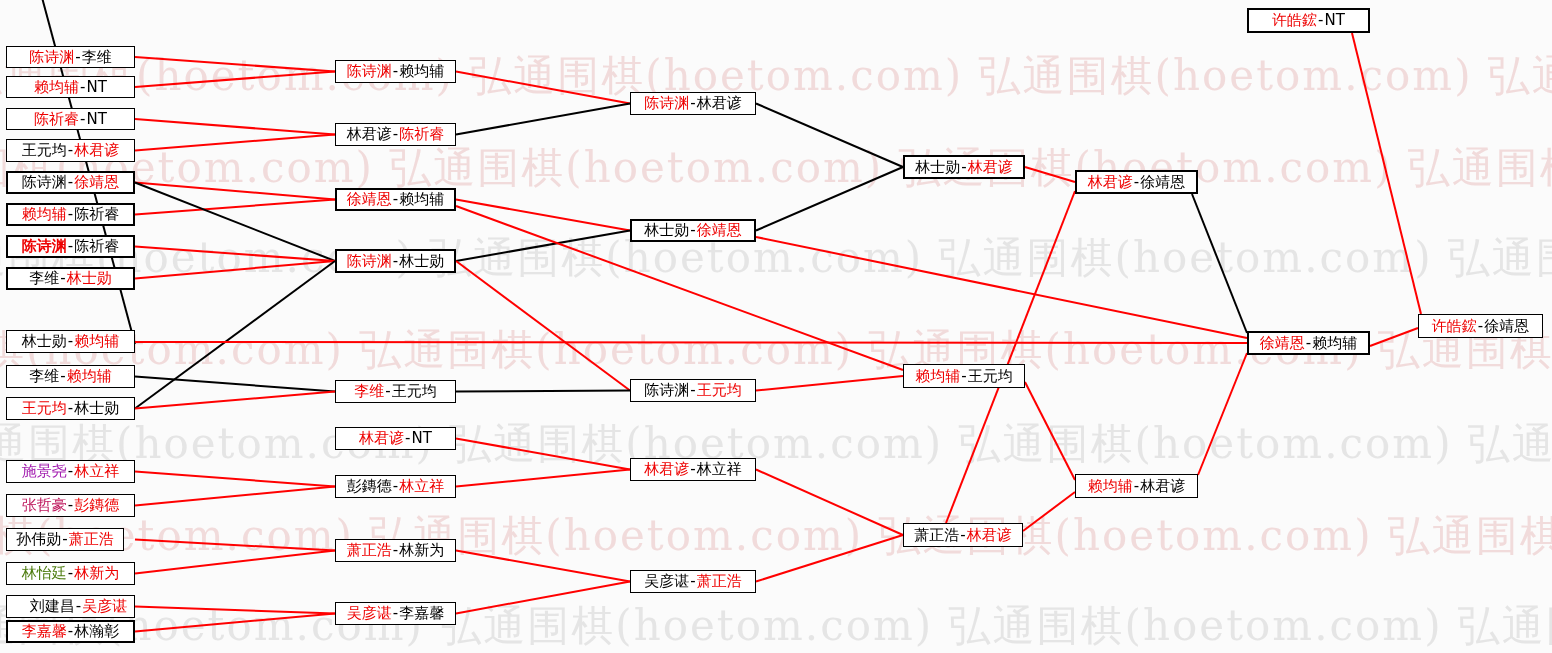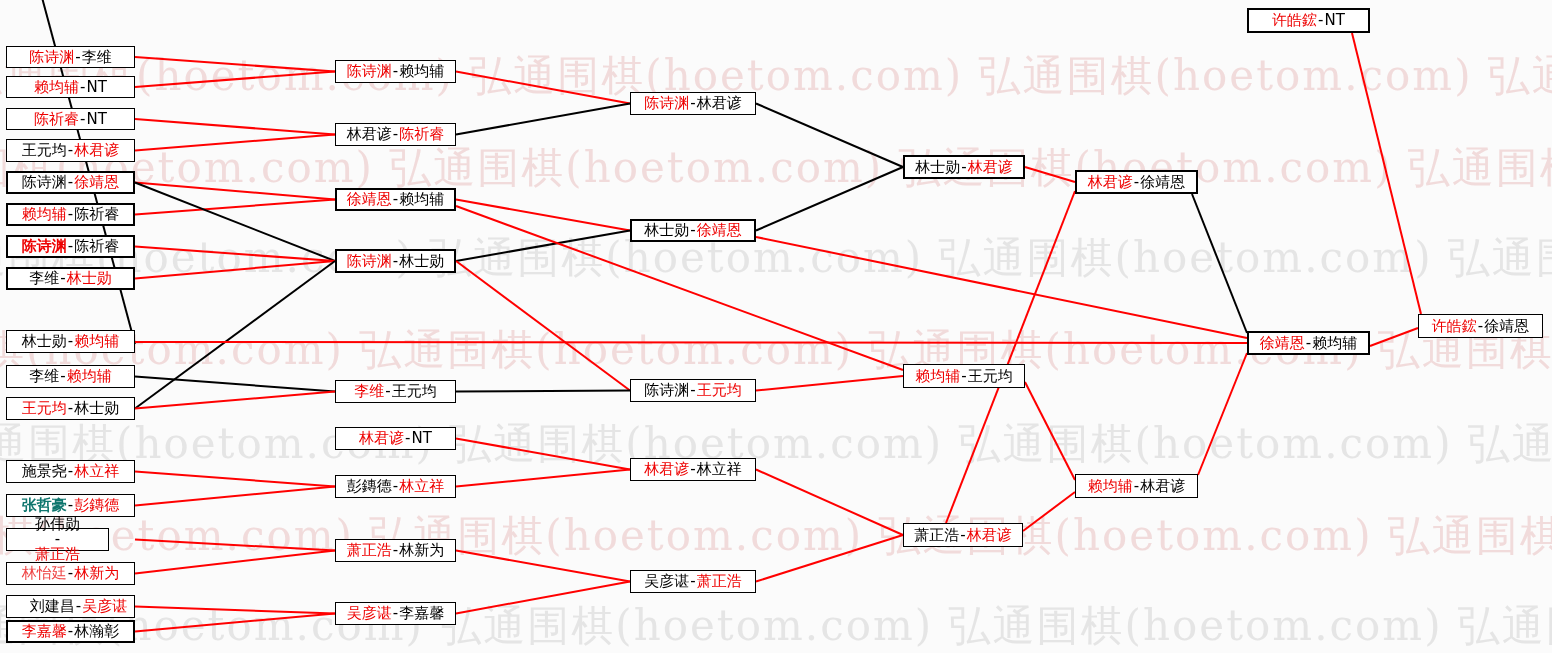--- a/index.html
+++ b/index.html
@@ -135,36 +135,36 @@
         <span class="p" style="color: rgb(0, 0, 0);">李维</span>
         <span class="dash">-</span>
         <span class="p" style="color: rgb(238, 0, 0);">赖均辅</span>
       </div>
       <div class="match-box" style="left: 6px; top: 397px; width: 129px; height: 23px; background: rgb(255, 255, 255);">
         <span class="p" style="color: rgb(238, 0, 0);">王元均</span>
         <span class="dash">-</span>
         <span class="p" style="color: rgb(0, 0, 0);">林士勋</span>
       </div>
       <div class="match-box" style="left: 6px; top: 460px; width: 129px; height: 23px; background: rgb(255, 255, 255);">
-        <span class="p" style="color: #000000; text-align: right;">施景尧</span>
+        <span class="p" style="color: #a21caf; text-align: right;">施景尧</span>
         <span class="dash">-</span>
         <span class="p" style="color: rgb(238, 0, 0);">林立祥</span>
       </div>
       <div class="match-box" style="left: 6px; top: 494px; width: 129px; height: 23px; background: rgb(255, 255, 255);">
-        <span class="p" style="color: #0f766e; font-weight: bold;">张哲豪</span>
+        <span class="p" style="color: #be185d;">张哲豪</span>
         <span class="dash">-</span>
         <span class="p" style="color: rgb(238, 0, 0);">彭鏄德</span>
       </div>
-      <div class="match-box" style="left: 6px; top: 528px; width: 103px; height: 23px; background: rgb(255, 255, 255); flex-direction: column;">
+      <div class="match-box" style="left: 6px; top: 528px; width: 118px; height: 23px; background: rgb(255, 255, 255);">
         <span class="p" style="color: rgb(0, 0, 0);">孙伟勋</span>
         <span class="dash">-</span>
         <span class="p" style="color: rgb(238, 0, 0);">萧正浩</span>
       </div>
       <div class="match-box" style="left: 6px; top: 562px; width: 129px; height: 23px; background: rgb(255, 255, 255);">
-        <span class="p" style="color: #ef4444;">林怡廷</span>
+        <span class="p" style="color: #4d7c0f;">林怡廷</span>
         <span class="dash">-</span>
         <span class="p" style="color: rgb(238, 0, 0);">林新为</span>
       </div>
       <div class="match-box" style="left: 6px; top: 595px; width: 129px; height: 23px; background: rgb(255, 255, 255);">
         <span class="p" style="color: rgb(0, 0, 0); margin-left: 16px;">刘建昌</span>
         <span class="dash">-</span>
         <span class="p" style="color: rgb(238, 0, 0);">吴彦谌</span>
       </div>
       <div class="match-box thick" style="left: 6px; top: 620px; width: 129px; height: 23px; background: rgb(255, 255, 255);">
         <span class="p" style="color: rgb(238, 0, 0);">李嘉馨</span>

